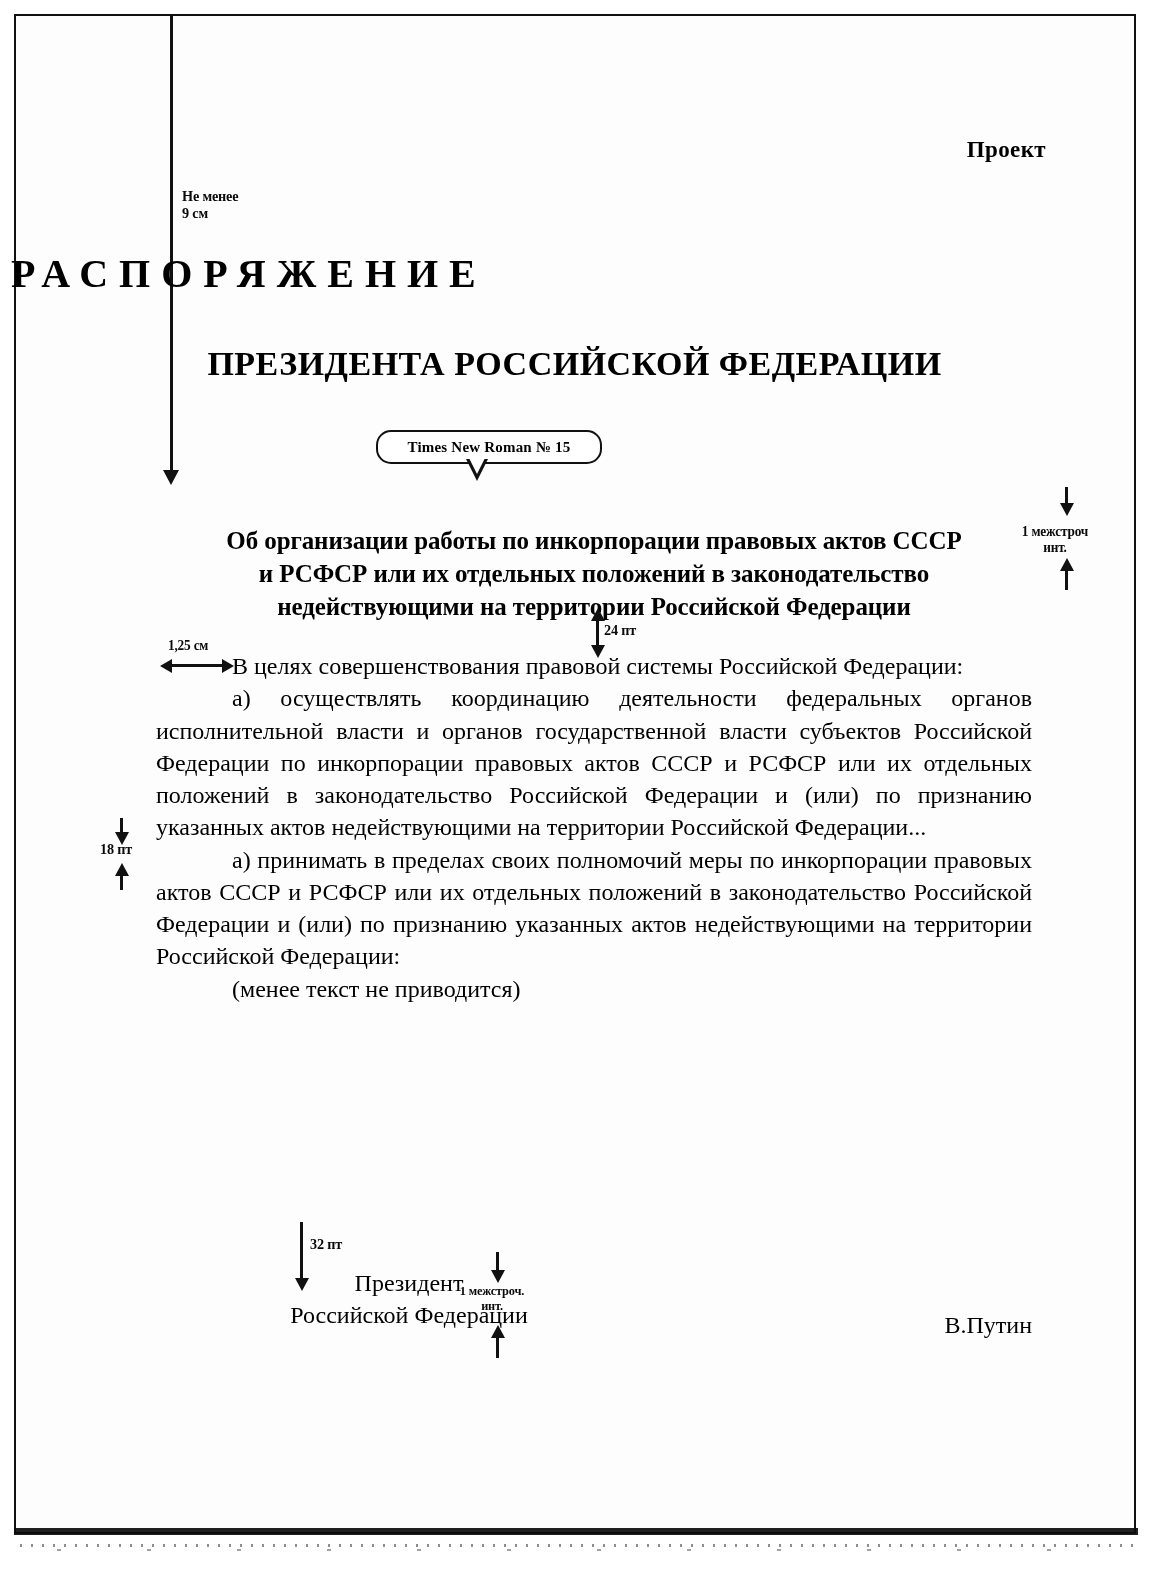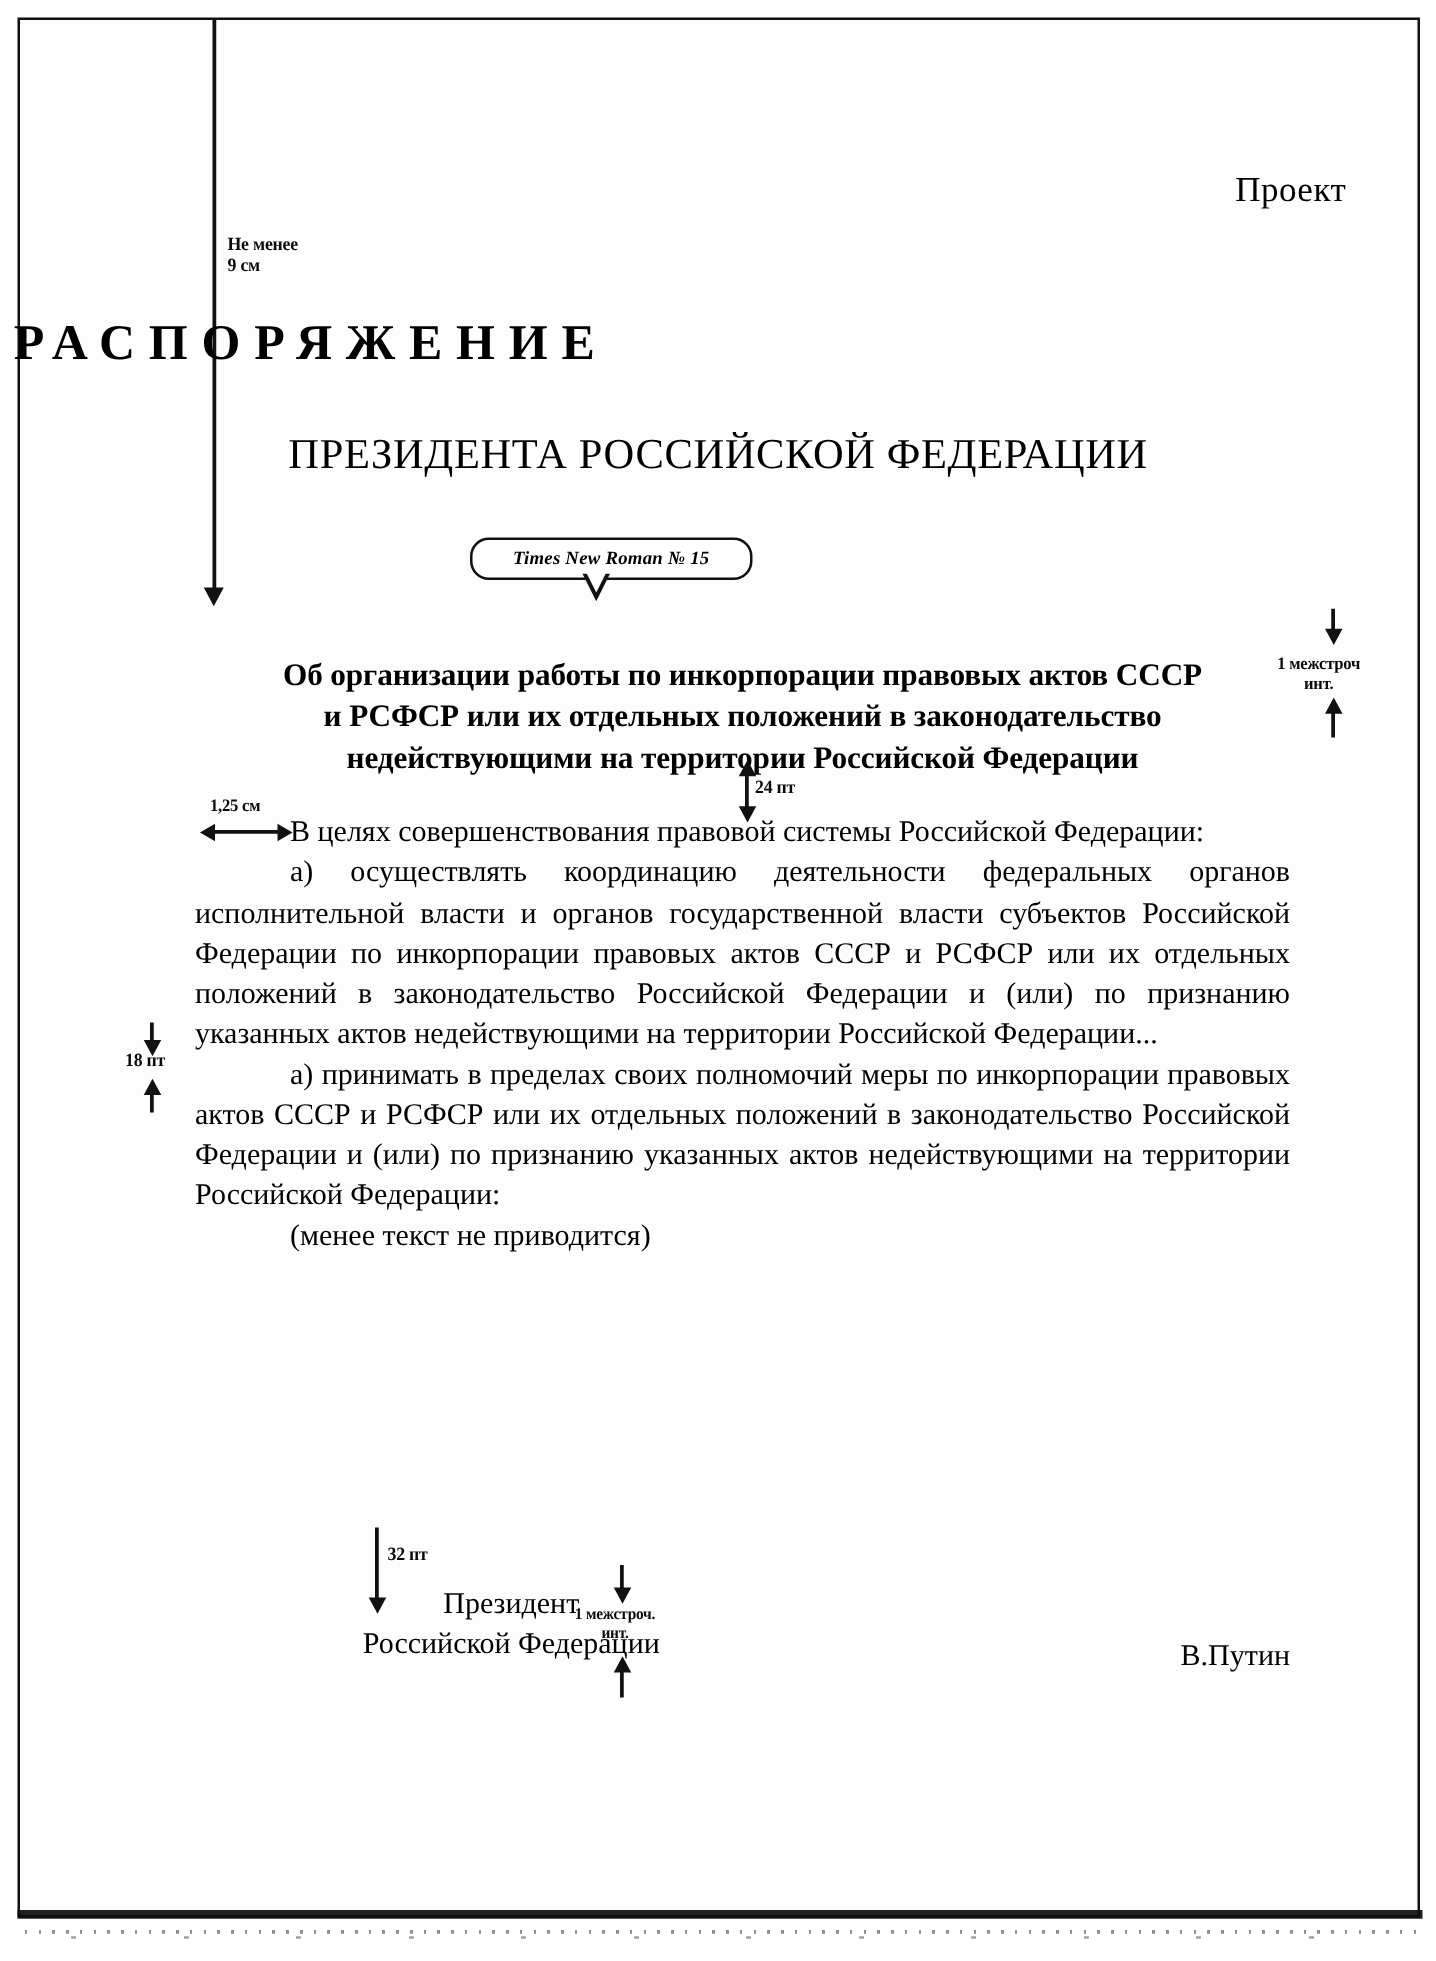--- a/index.html
+++ b/index.html
@@ -60,47 +60,47 @@
     color:#0a0a0a;
     white-space:pre-line;
     transform:scaleX(.95);
     transform-origin:left top;
   }
 
   .anno-9cm{left:182px;top:188px;font-size:15px;}
 
   
   .proekt{
-    position:absolute;right:72px;top:137px;
-    font-size:28px;font-weight:400;letter-spacing:.4px;
+    position:absolute;right:103px;top:137px;
+    font-size:23px;font-weight:700;letter-spacing:.4px;
   }
 
   
   .doc-title{
     position:absolute;left:0;right:0;top:250px;
     text-align:left;
     font-size:40px;font-weight:700;
     letter-spacing:11px;
     padding-left:11px;
   }
   .doc-subtitle{
     position:absolute;left:0;right:0;top:345px;
     text-align:center;
-    font-size:34px;font-weight:400;
+    font-size:34px;font-weight:700;
     letter-spacing:.5px;
   }
 
   
   .callout{
     position:absolute;left:376px;top:430px;
     width:222px;height:30px;
     border:2px solid #111;
     border-radius:15px;
     display:flex;align-items:center;justify-content:center;
-    font-size:15px;font-weight:700;font-style:italic;
+    font-size:15px;font-weight:700;
     letter-spacing:.2px;
     background:#fff;
   }
   .callout-tail{
     position:absolute;left:466px;top:459px;width:0;height:0;
     border-left:11px solid transparent;
     border-right:11px solid transparent;
     border-top:22px solid #111;
   }
   .callout-tail-inner{

